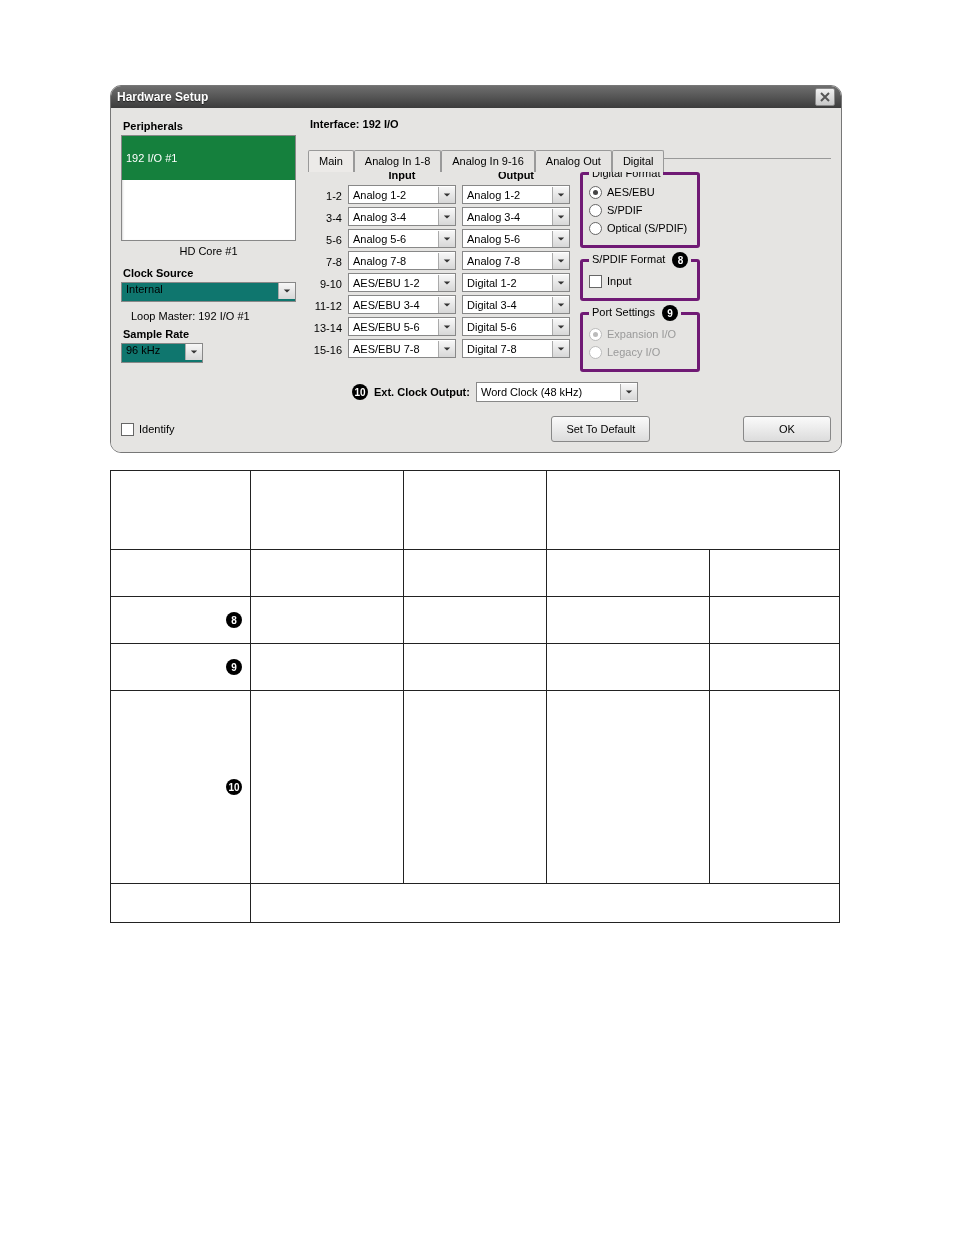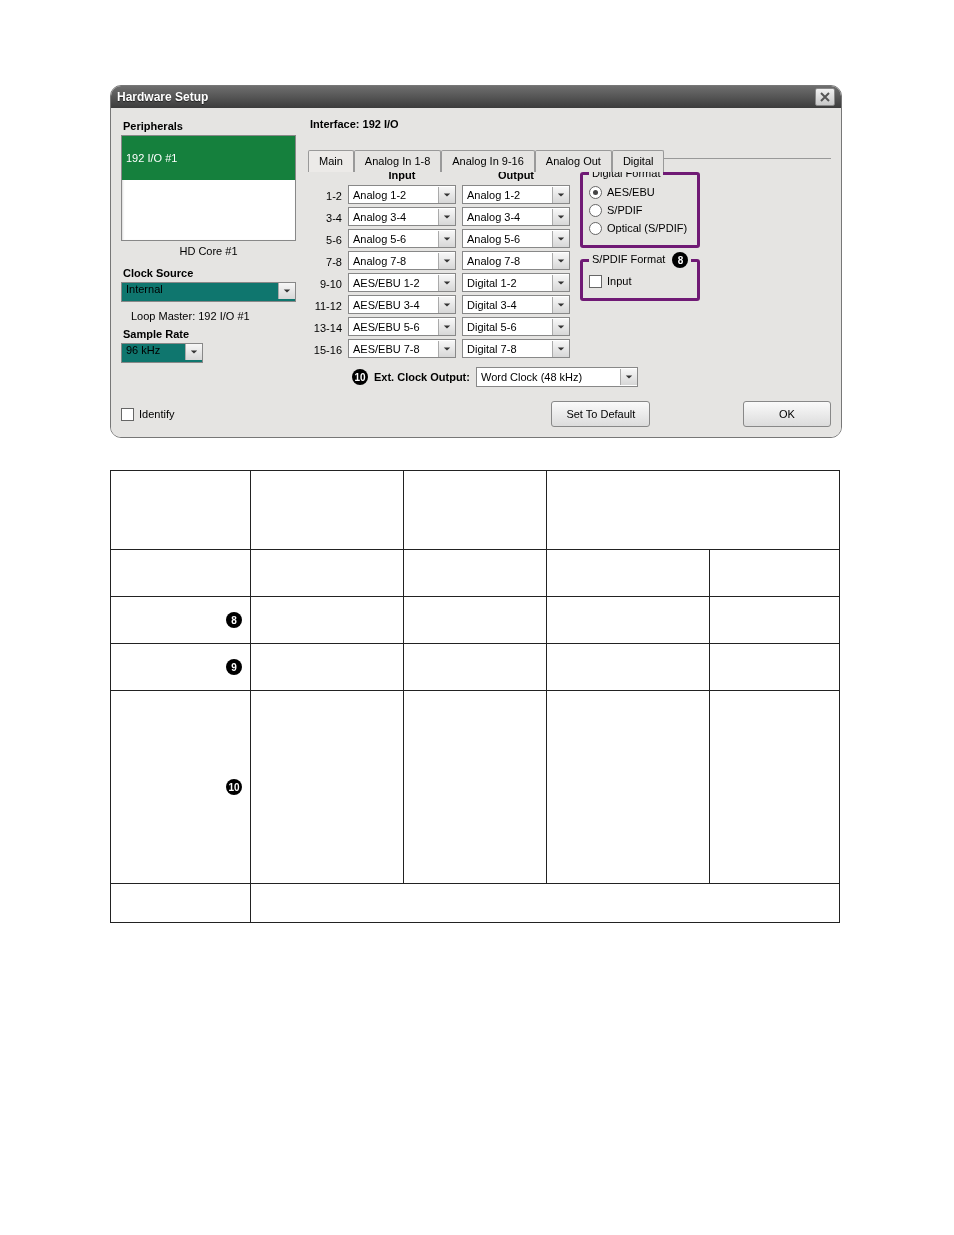--- a/index.html
+++ b/index.html
@@ -285,20 +285,33 @@
                     <span>Optical (S/PDIF)</span>
                   </div>
               </fieldset>
               <fieldset>
                 <legend><span>S/PDIF Format</span> <span class="badge">8</span></legend>
                 <div class="check">
                     <span class="box"></span>
                     <span>Input</span>
                   </div>
               </fieldset>
+              <fieldset>
+                <legend><span>Port Settings</span> <span class="badge">9</span></legend>
+                <div class="radio disabled">
+                    <span class="dot">
+                      <span class="inner" style="background:#bbb"></span>
+                    </span>
+                    <span>Expansion I/O</span>
+                  </div>
+                <div class="radio disabled">
+                    <span class="dot"></span>
+                    <span>Legacy I/O</span>
+                  </div>
+              </fieldset>
             </div>
           </div>
 
           <div class="extclock">
             <span class="badge">10</span>
             <span class="lbl">Ext. Clock Output:</span>
             <div class="dd">
                 <span>Word Clock (48 kHz)</span>
                 <div class="arrow">
                   <svg viewBox="0 0 10 10">

